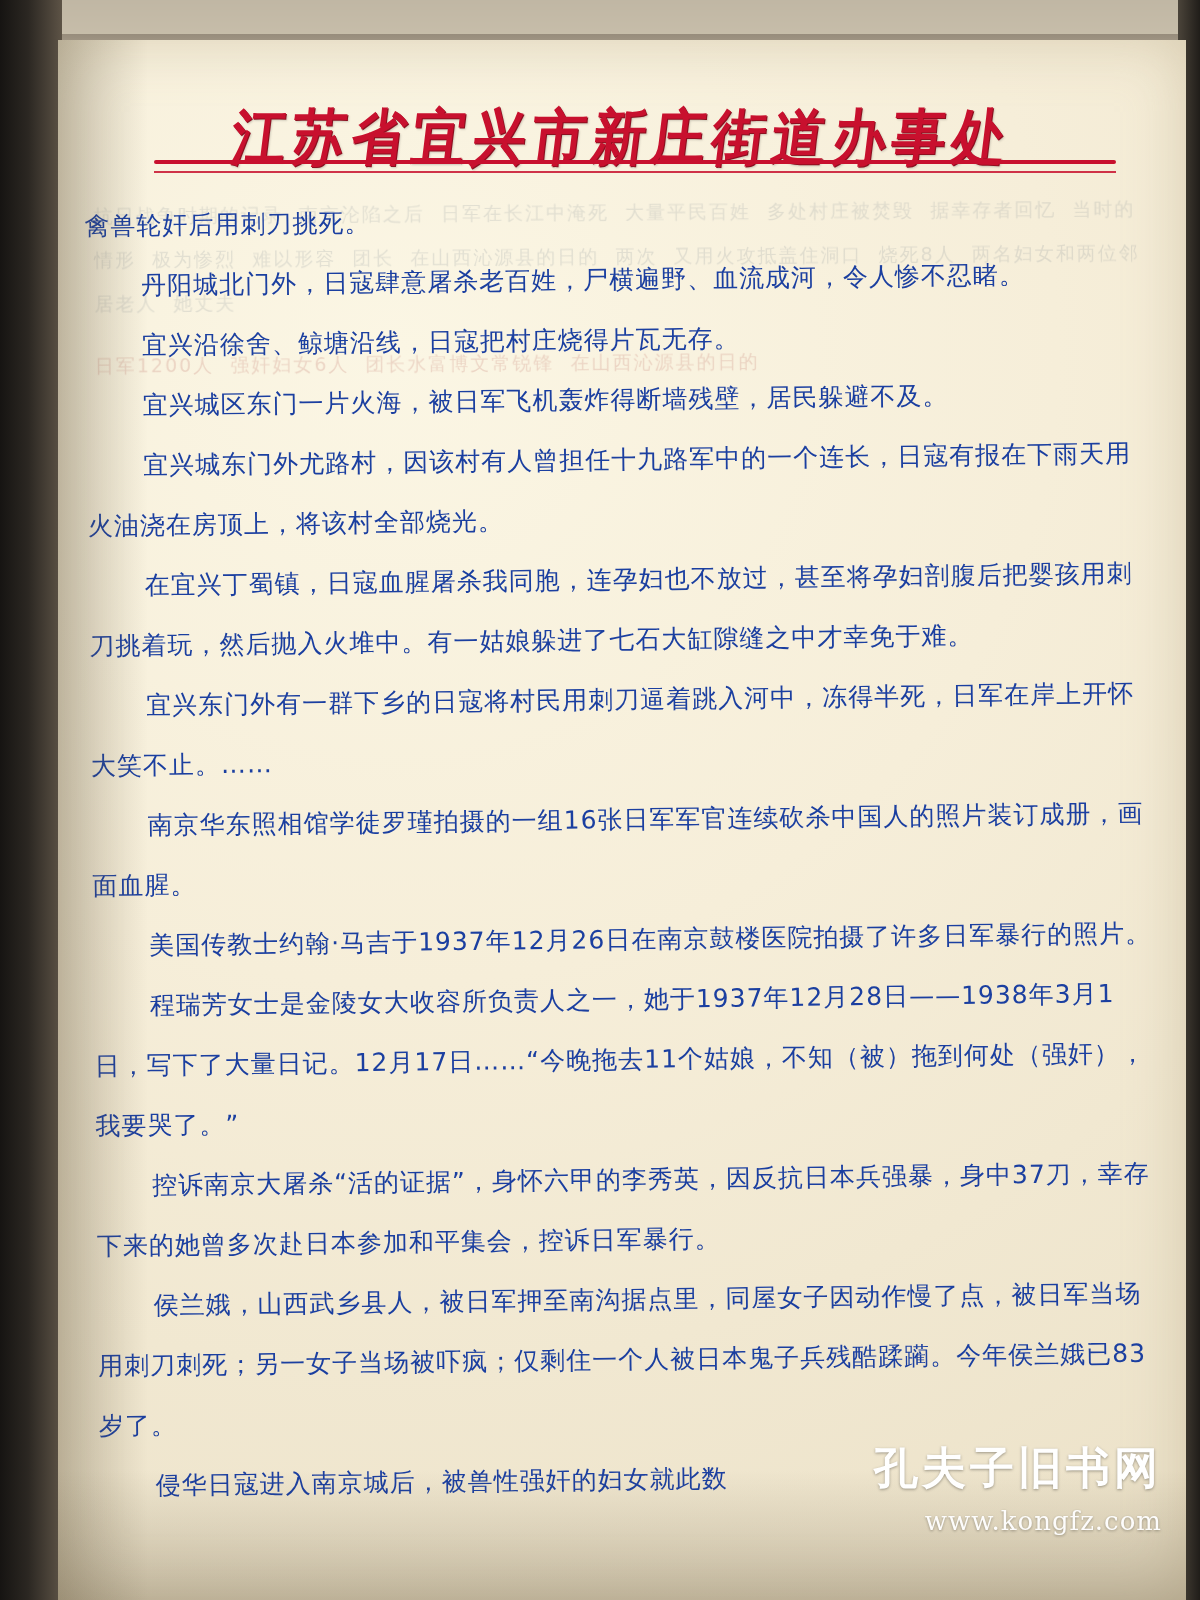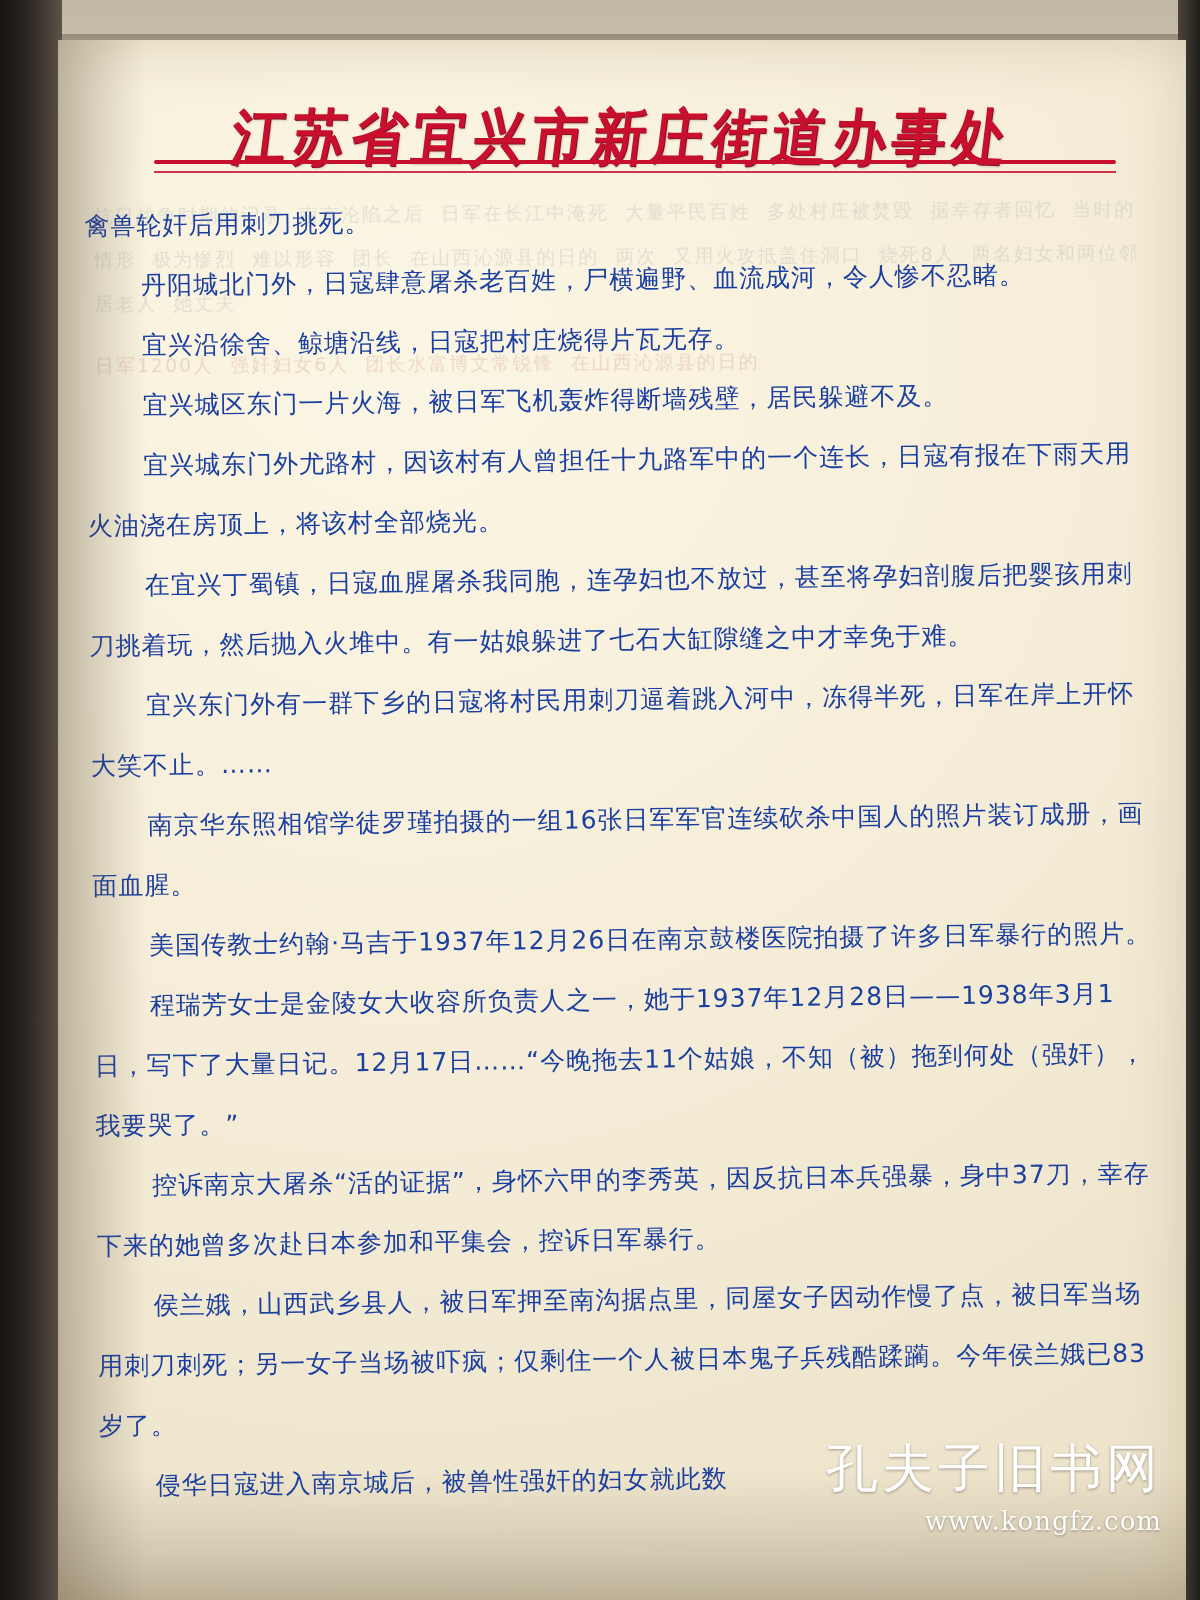--- a/index.html
+++ b/index.html
@@ -94,22 +94,22 @@
     position:relative;
   }
   .para.noindent{text-indent:0;}
   
   .watermark{
     position:absolute;right:24px;bottom:64px;text-align:right;
     color:#ffffff;
     text-shadow:0 1px 3px rgba(0,0,0,.35);
     font-family:"DejaVu Serif","Liberation Serif",serif;
   }
-  .watermark .wm-main{font-size:52px;font-weight:normal;letter-spacing:4px;text-align:center;}
-  .watermark .wm-sub{font-size:26px;letter-spacing:1px;margin-top:2px;opacity:.95;}
+  .watermark .wm-main{font-size:44px;font-weight:bold;letter-spacing:4px;text-align:center;}
+  .watermark .wm-sub{font-size:26px;letter-spacing:1px;margin-top:8px;opacity:.95;}
   
   .shade-bottom{
     position:absolute;left:0;right:0;bottom:0;height:130px;
     background:linear-gradient(180deg,rgba(120,105,75,0) 0%,rgba(95,82,58,.28) 100%);
     pointer-events:none;
   }
   .shade-left{
     position:absolute;left:0;top:0;bottom:0;width:90px;
     background:linear-gradient(90deg,rgba(90,78,55,.30) 0%,rgba(90,78,55,0) 100%);
     pointer-events:none;

